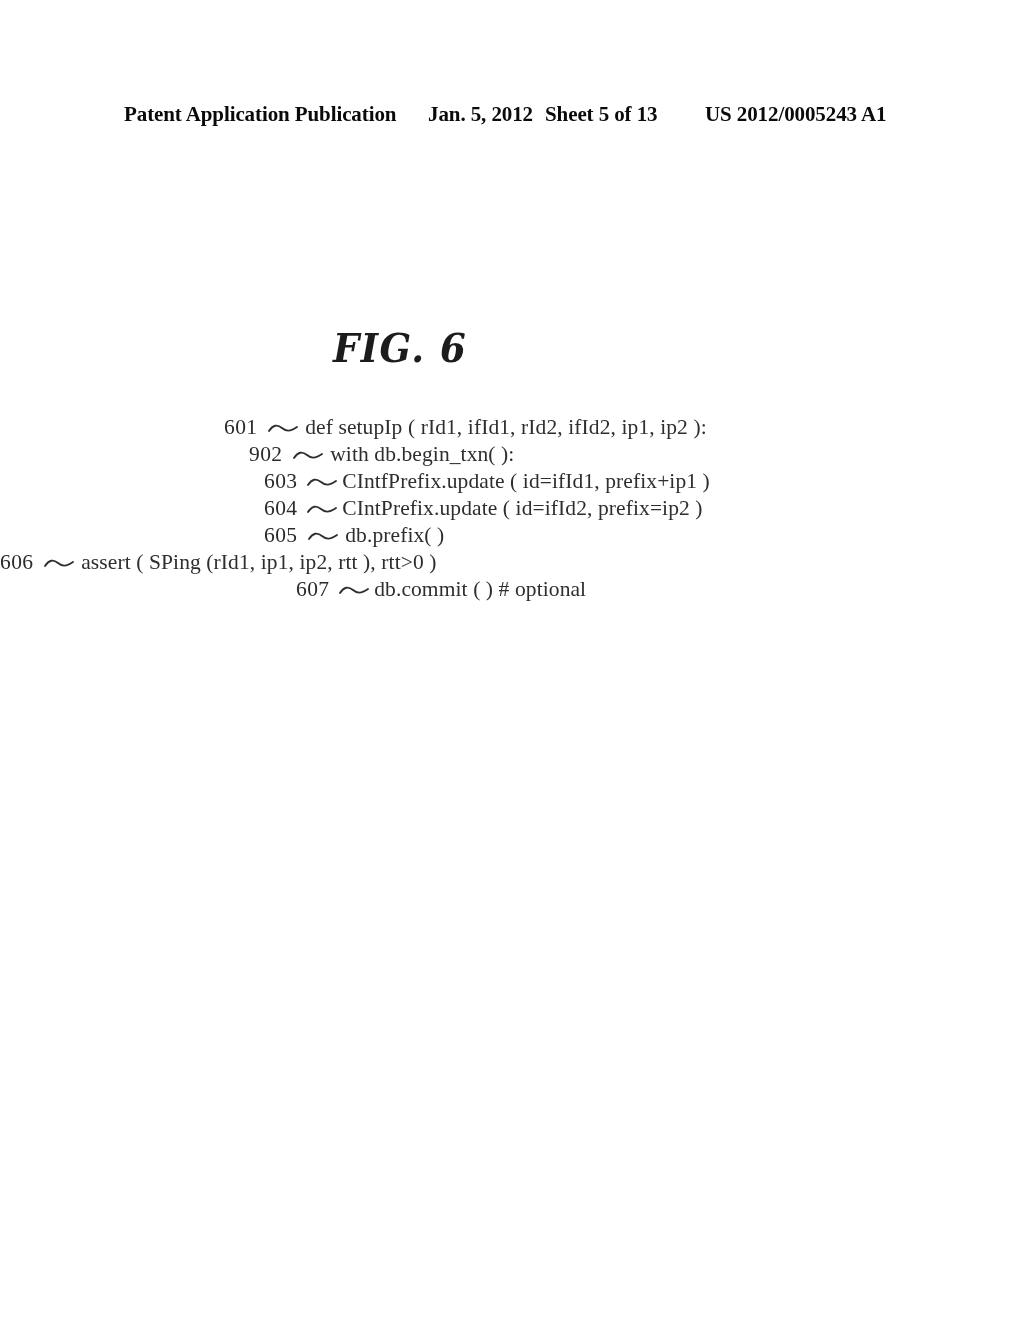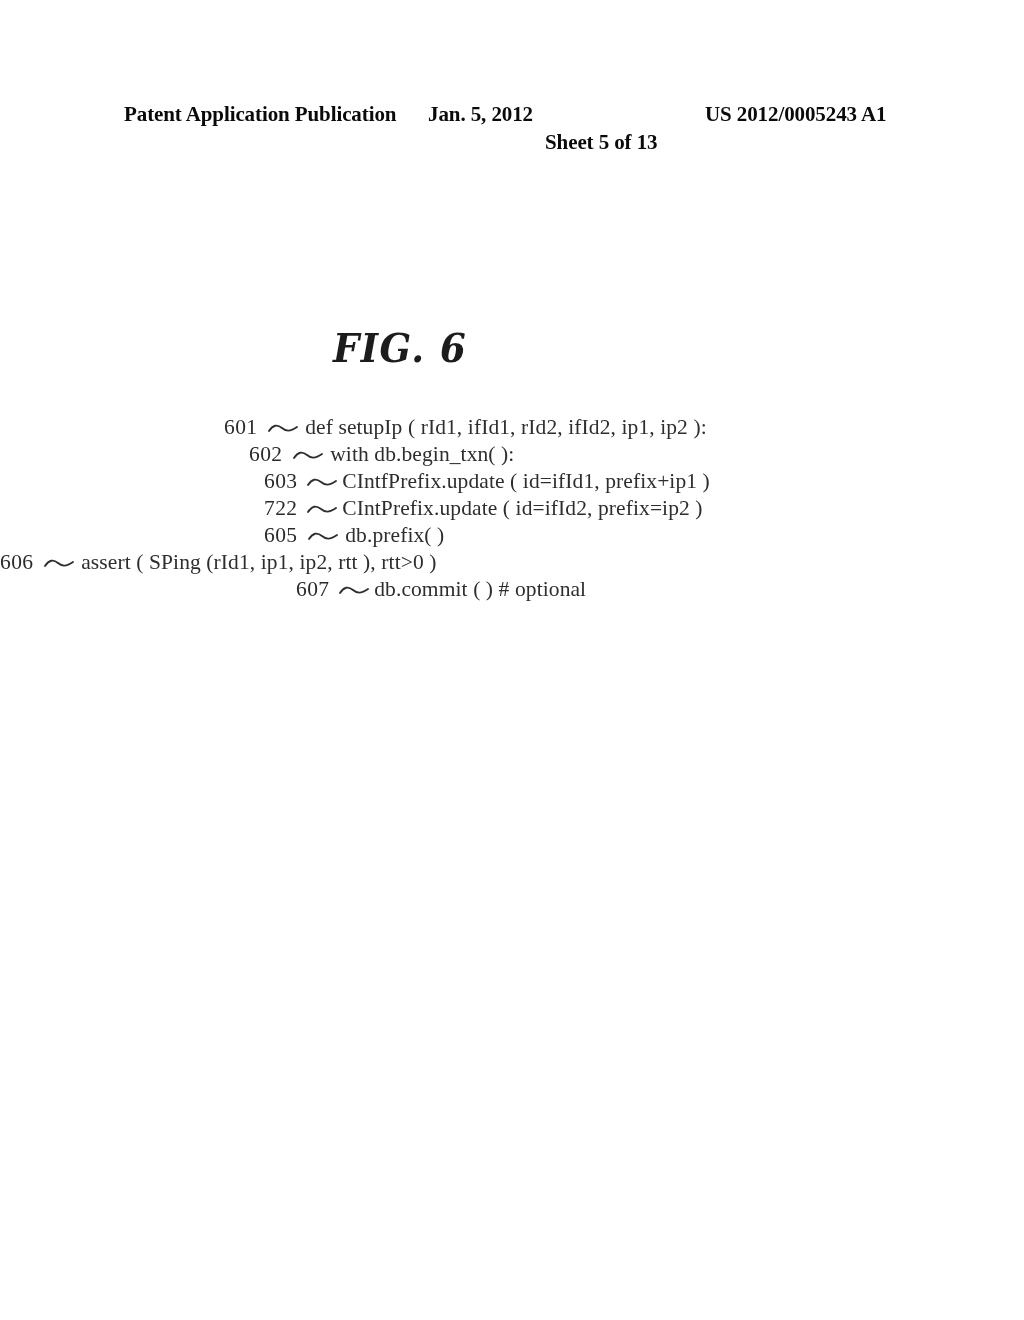--- a/index.html
+++ b/index.html
@@ -43,21 +43,21 @@
     color: #0a0a0a;
   }
   .hdr-item {
     position: absolute;
     top: 0;
     line-height: 28px;
     white-space: nowrap;
   }
   .hdr-pub   { left: 124px; }
   .hdr-date  { left: 428px; }
-  .hdr-sheet { left: 545px; margin-top: 28px; }
+  .hdr-sheet { left: 545px; }
   .hdr-num   { left: 705px; }
 
   
   .figure {
     position: absolute;
     left: 0;
     top: 0;
     width: 862px;
     height: 1320px;
   }
@@ -149,41 +149,41 @@
         <span class="ref-num">601</span>
         <span class="leader">
           <svg width="30" height="14" viewBox="0 0 30 14" aria-hidden="true">
             <path d="M1 9 C5 3, 9 2, 14 6 C18 9.5, 22 10, 29 5" fill="none" stroke="#2e2e2e" stroke-width="1.9" stroke-linecap="round"></path>
           </svg>
         </span>
         <span class="code-text">def setupIp ( rId1, ifId1, rId2, ifId2, ip1, ip2 ):</span>
       </div>
 
       <div class="code-line ln-602">
-        <span class="ref-num">602</span>
+        <span class="ref-num">902</span>
         <span class="leader">
           <svg width="30" height="14" viewBox="0 0 30 14" aria-hidden="true">
             <path d="M1 9 C5 3, 9 2, 14 6 C18 9.5, 22 10, 29 5" fill="none" stroke="#2e2e2e" stroke-width="1.9" stroke-linecap="round"></path>
           </svg>
         </span>
         <span class="code-text">with db.begin_txn( ):</span>
       </div>
 
       <div class="code-line ln-603">
         <span class="ref-num">603</span>
         <span class="leader">
           <svg width="30" height="14" viewBox="0 0 30 14" aria-hidden="true">
             <path d="M1 9 C5 3, 9 2, 14 6 C18 9.5, 22 10, 29 5" fill="none" stroke="#2e2e2e" stroke-width="1.9" stroke-linecap="round"></path>
           </svg>
         </span>
         <span class="code-text">CIntfPrefix.update ( id=ifId1, prefix+ip1 )</span>
       </div>
 
       <div class="code-line ln-604">
-        <span class="ref-num">722</span>
+        <span class="ref-num">604</span>
         <span class="leader">
           <svg width="30" height="14" viewBox="0 0 30 14" aria-hidden="true">
             <path d="M1 9 C5 3, 9 2, 14 6 C18 9.5, 22 10, 29 5" fill="none" stroke="#2e2e2e" stroke-width="1.9" stroke-linecap="round"></path>
           </svg>
         </span>
         <span class="code-text">CIntPrefix.update ( id=ifId2, prefix=ip2 )</span>
       </div>
 
       <div class="code-line ln-605">
         <span class="ref-num">605</span>

